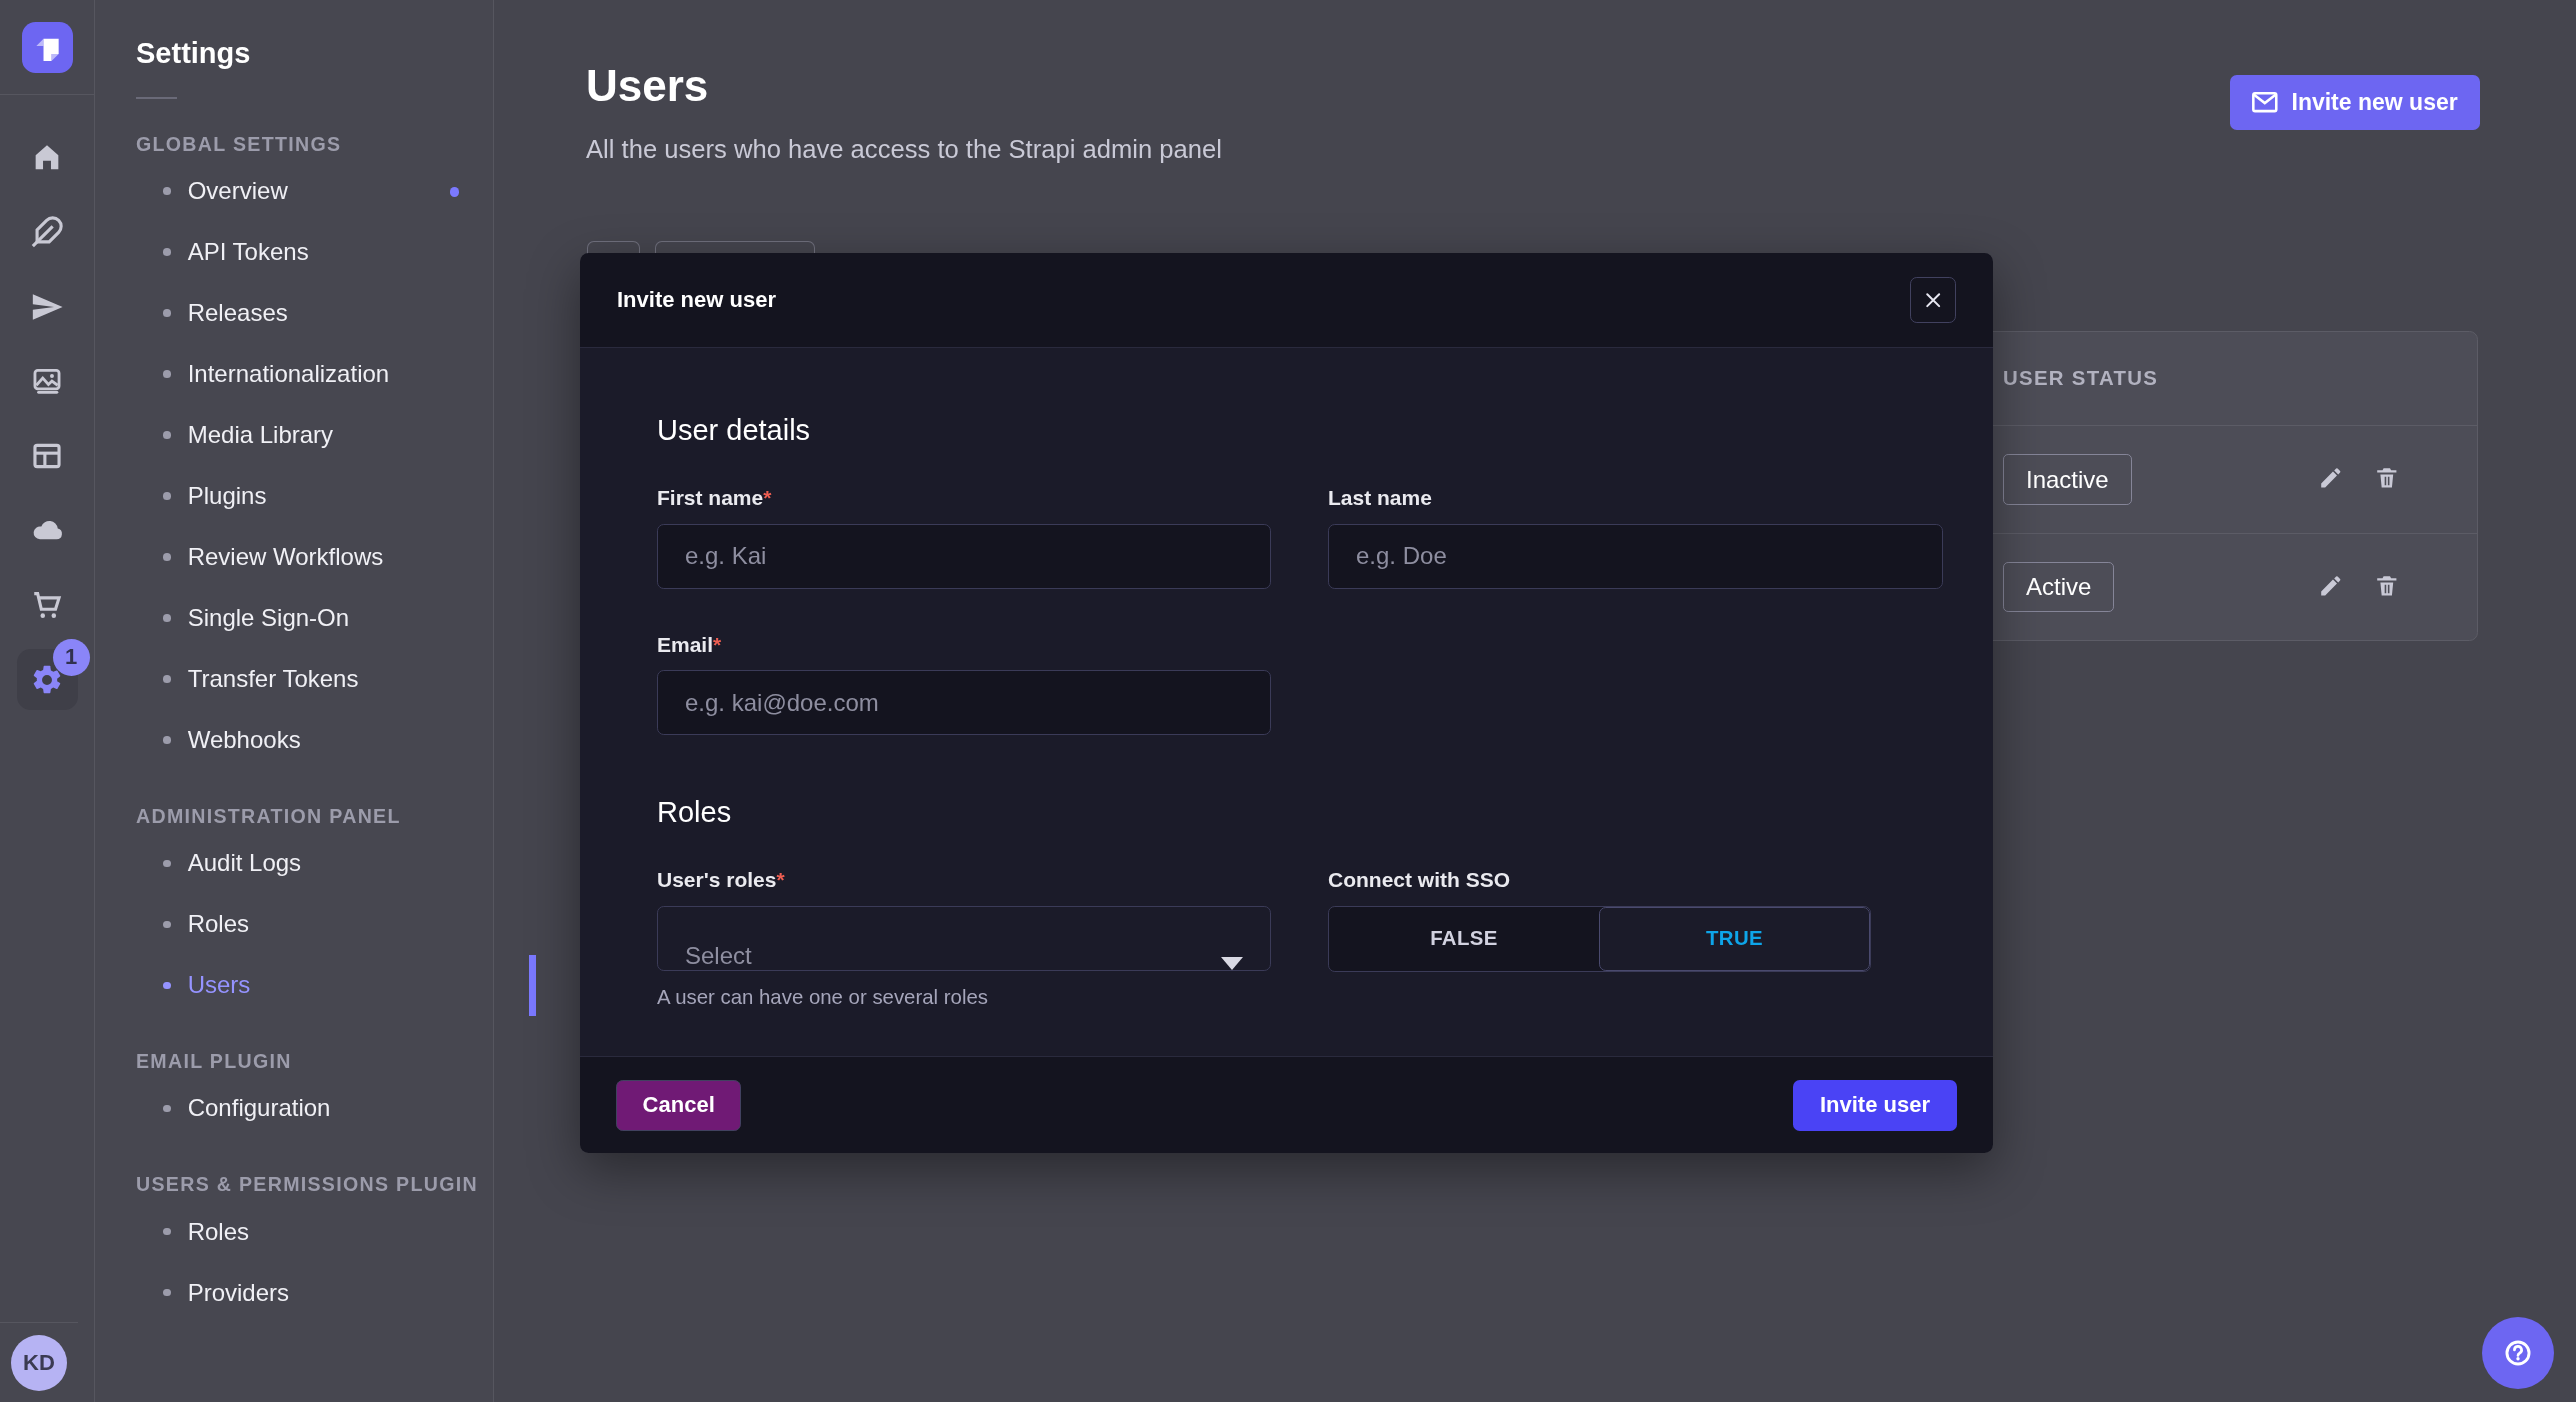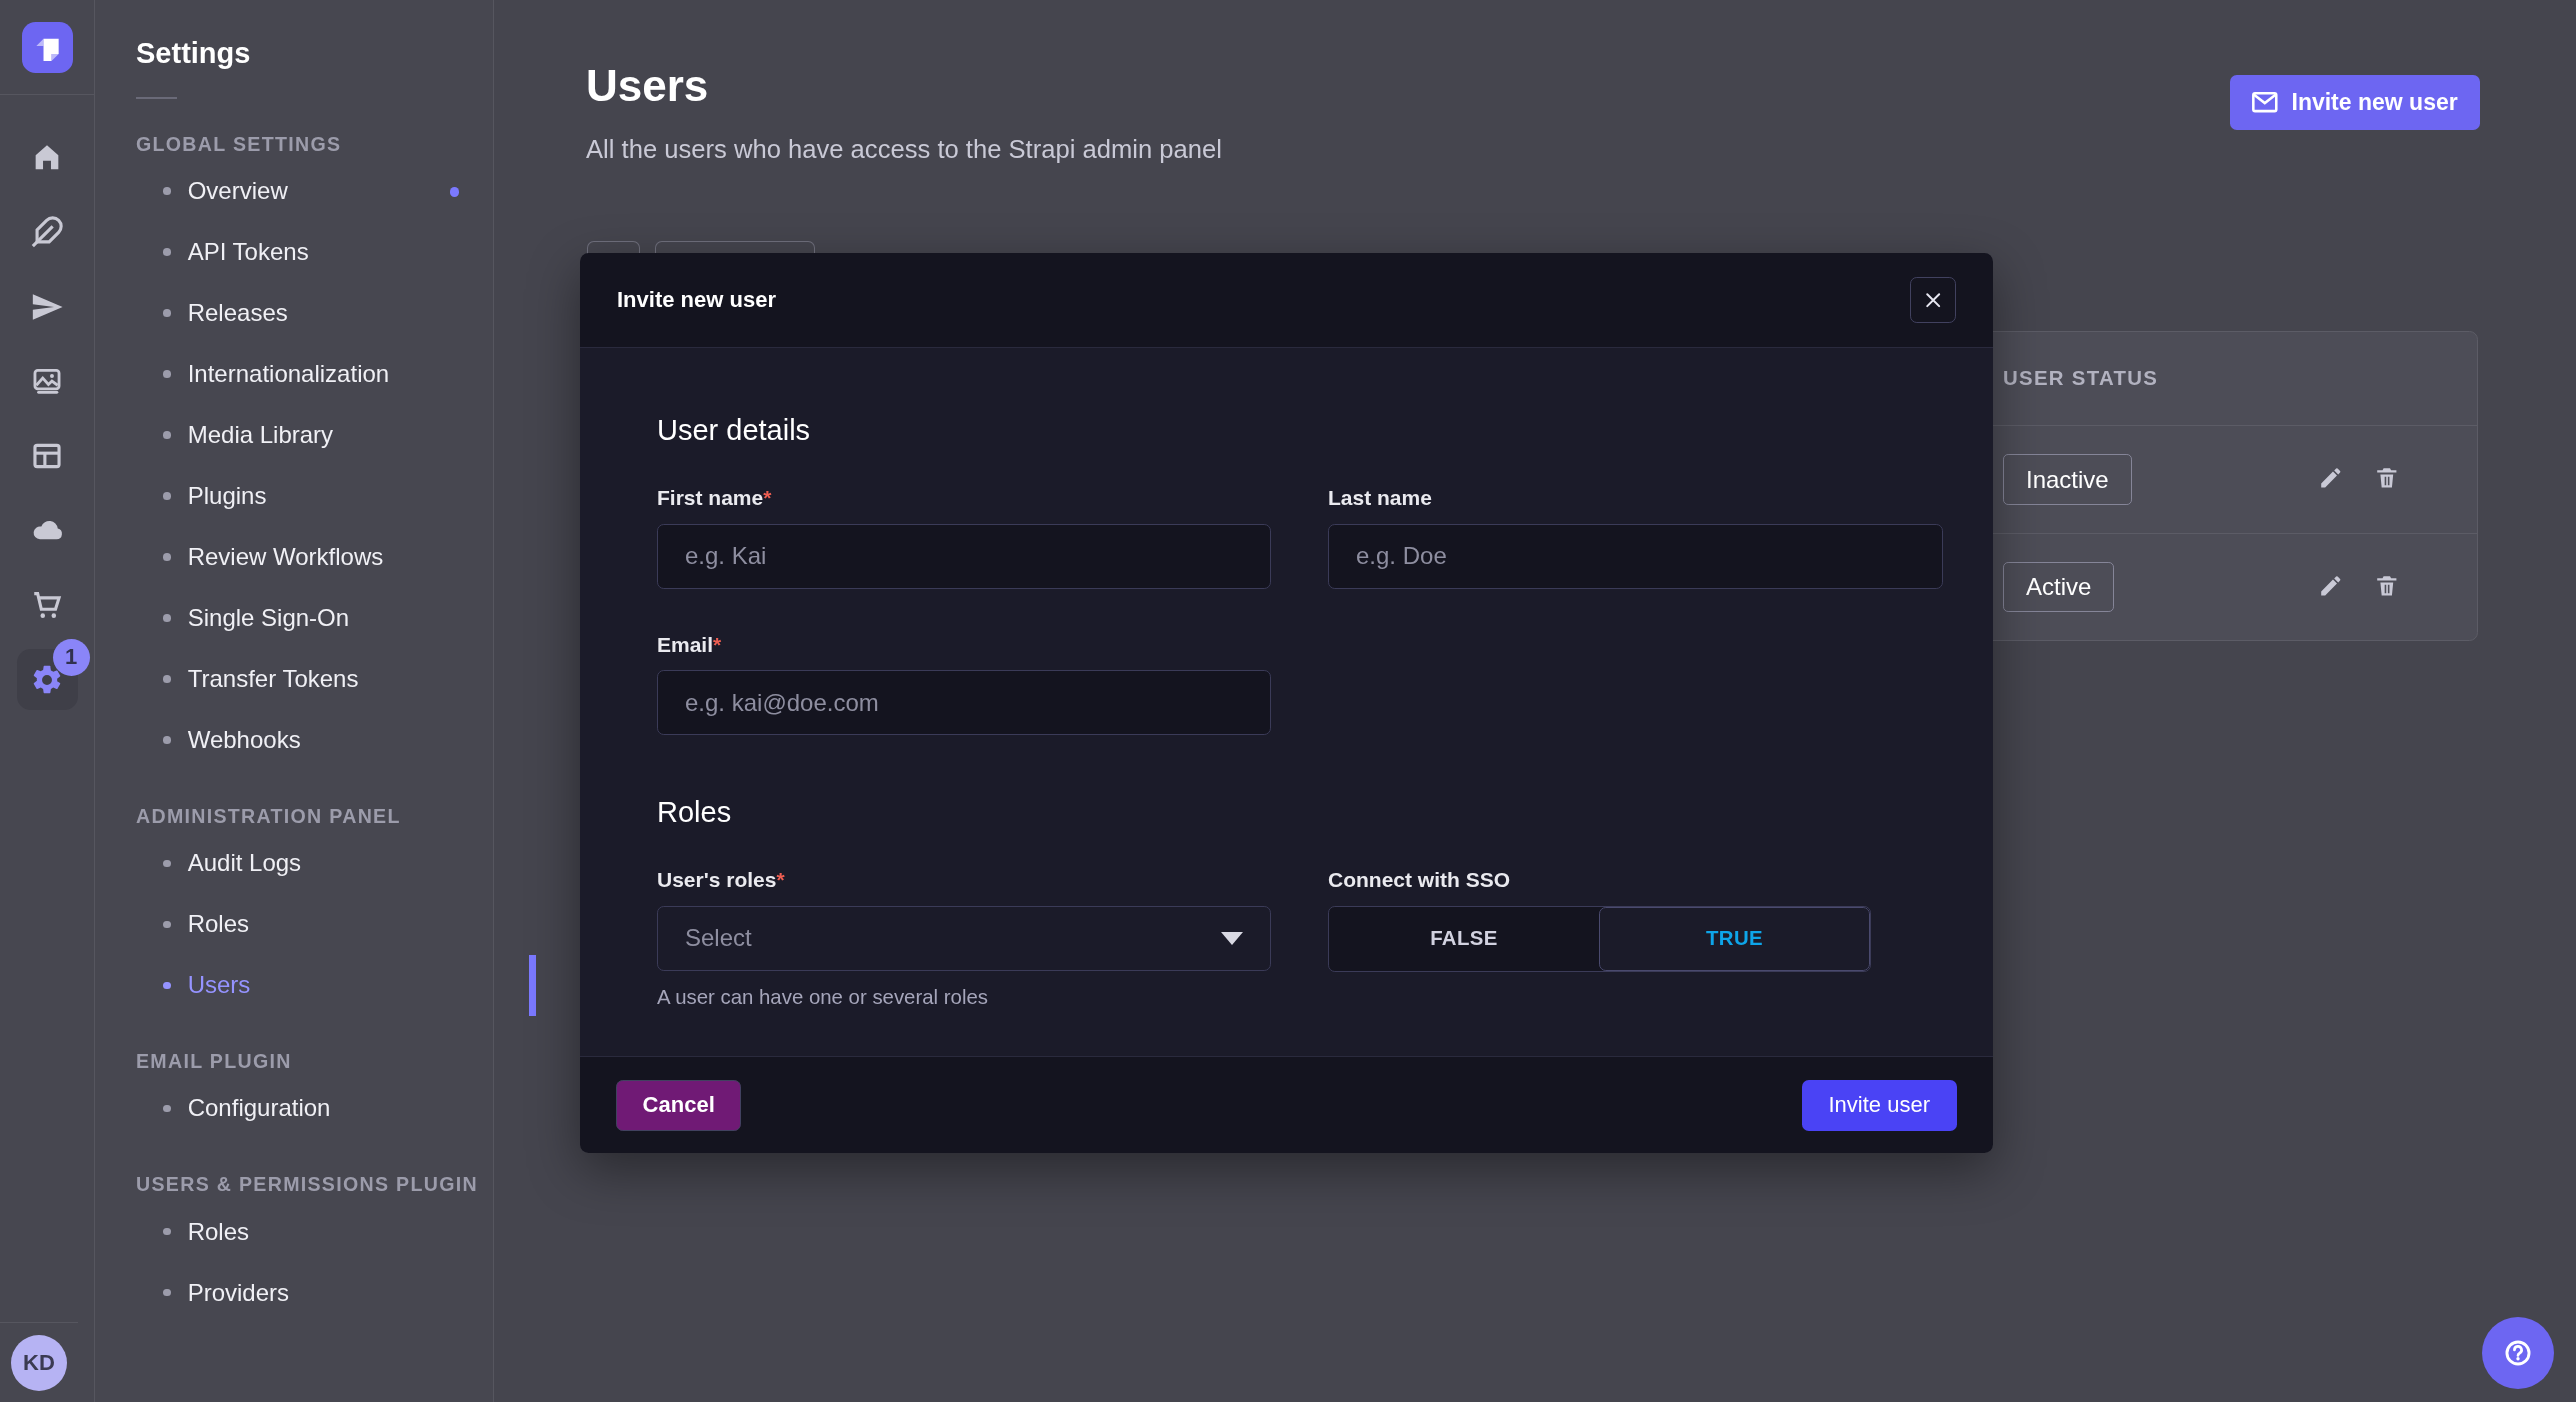--- a/index.html
+++ b/index.html
@@ -85,39 +85,39 @@
                  display:flex; align-items:center; justify-content:center; cursor:pointer; }
   .modal-body { flex:1; background:#1b1b29; padding:66px 77px 0 77px; }
   .sec-heading { font-size:29px; font-weight:normal; color:#ffffff; }
   .form-grid { display:grid; grid-template-columns:614px 615px; column-gap:57px; margin-top:39px; }
   .field-label { font-size:21px; font-weight:bold; color:#eaeaef; margin-bottom:13.6px; }
   .req { color:#ee5e52; }
   .tin { width:100%; height:65px; background:#14141f; border:1.7px solid #3b3b58; border-radius:6.8px;
          color:#d7d7e2; font-size:24px; padding:0 27px; font-family:inherit; outline:none; }
   .tin::placeholder { color:#8e8ea0; }
   .select { width:100%; height:65px; background:#1b1b29; border:1.7px solid #3b3b58; border-radius:6.8px;
-            display:flex; align-items:center; padding:0 27px; cursor:pointer; }
+            display:flex; align-items:flex-end; padding:0 27px; cursor:pointer; }
   .select-value { font-size:24px; color:#8e8ea0; }
   .tri-down { margin-left:auto; width:0; height:0; border-left:11px solid transparent;
               border-right:11px solid transparent; border-top:13.6px solid #d9d9e3; }
   .hint { margin-top:15.3px; font-size:20.4px; color:#a5a5ba; }
   .sso-toggle { width:543px; height:66px; border:1.7px solid #3b3b58; border-radius:6.8px;
                 background:#14141f; display:flex; overflow:hidden; }
   .sso-false { flex:1; display:flex; align-items:center; justify-content:center;
                font-size:20.4px; font-weight:bold; color:#d2d2e0; cursor:pointer; letter-spacing:0.4px; }
   .sso-true { width:271px; background:#1b1b29; border:1.7px solid #4a4a6e; border-radius:6.8px;
               display:flex; align-items:center; justify-content:center; font-size:20.4px;
               font-weight:bold; color:#0ea5e9; cursor:pointer; letter-spacing:0.4px; }
   .modal-foot { height:97px; background:#14141f; border-top:1.7px solid #2a2a3d;
                 display:flex; align-items:center; padding:0 36px; flex:0 0 auto; }
   .btn-cancel { height:51px; padding:0 25.6px; background:#701a75; border:1.7px solid #41415f;
                 border-radius:6.8px; color:#fff; font-size:22px; font-weight:bold;
                 font-family:inherit; cursor:pointer; }
   .btn-submit { margin-left:auto; height:51px; padding:0 27px; background:#4a43f5; border:none;
-                border-radius:6.8px; color:#fff; font-size:22px; font-weight:normal;
+                border-radius:6.8px; color:#fff; font-size:22px; font-weight:bold;
                 font-family:inherit; cursor:pointer; }
 
   .help-fab { position:absolute; left:2482px; top:1317px; width:72px; height:72px; border-radius:50%;
               background:#6d66f2; border:none; display:flex; align-items:center; justify-content:center;
               cursor:pointer; z-index:5; }
 </style>
 </head>
 <body>
 
 <div class="root">

